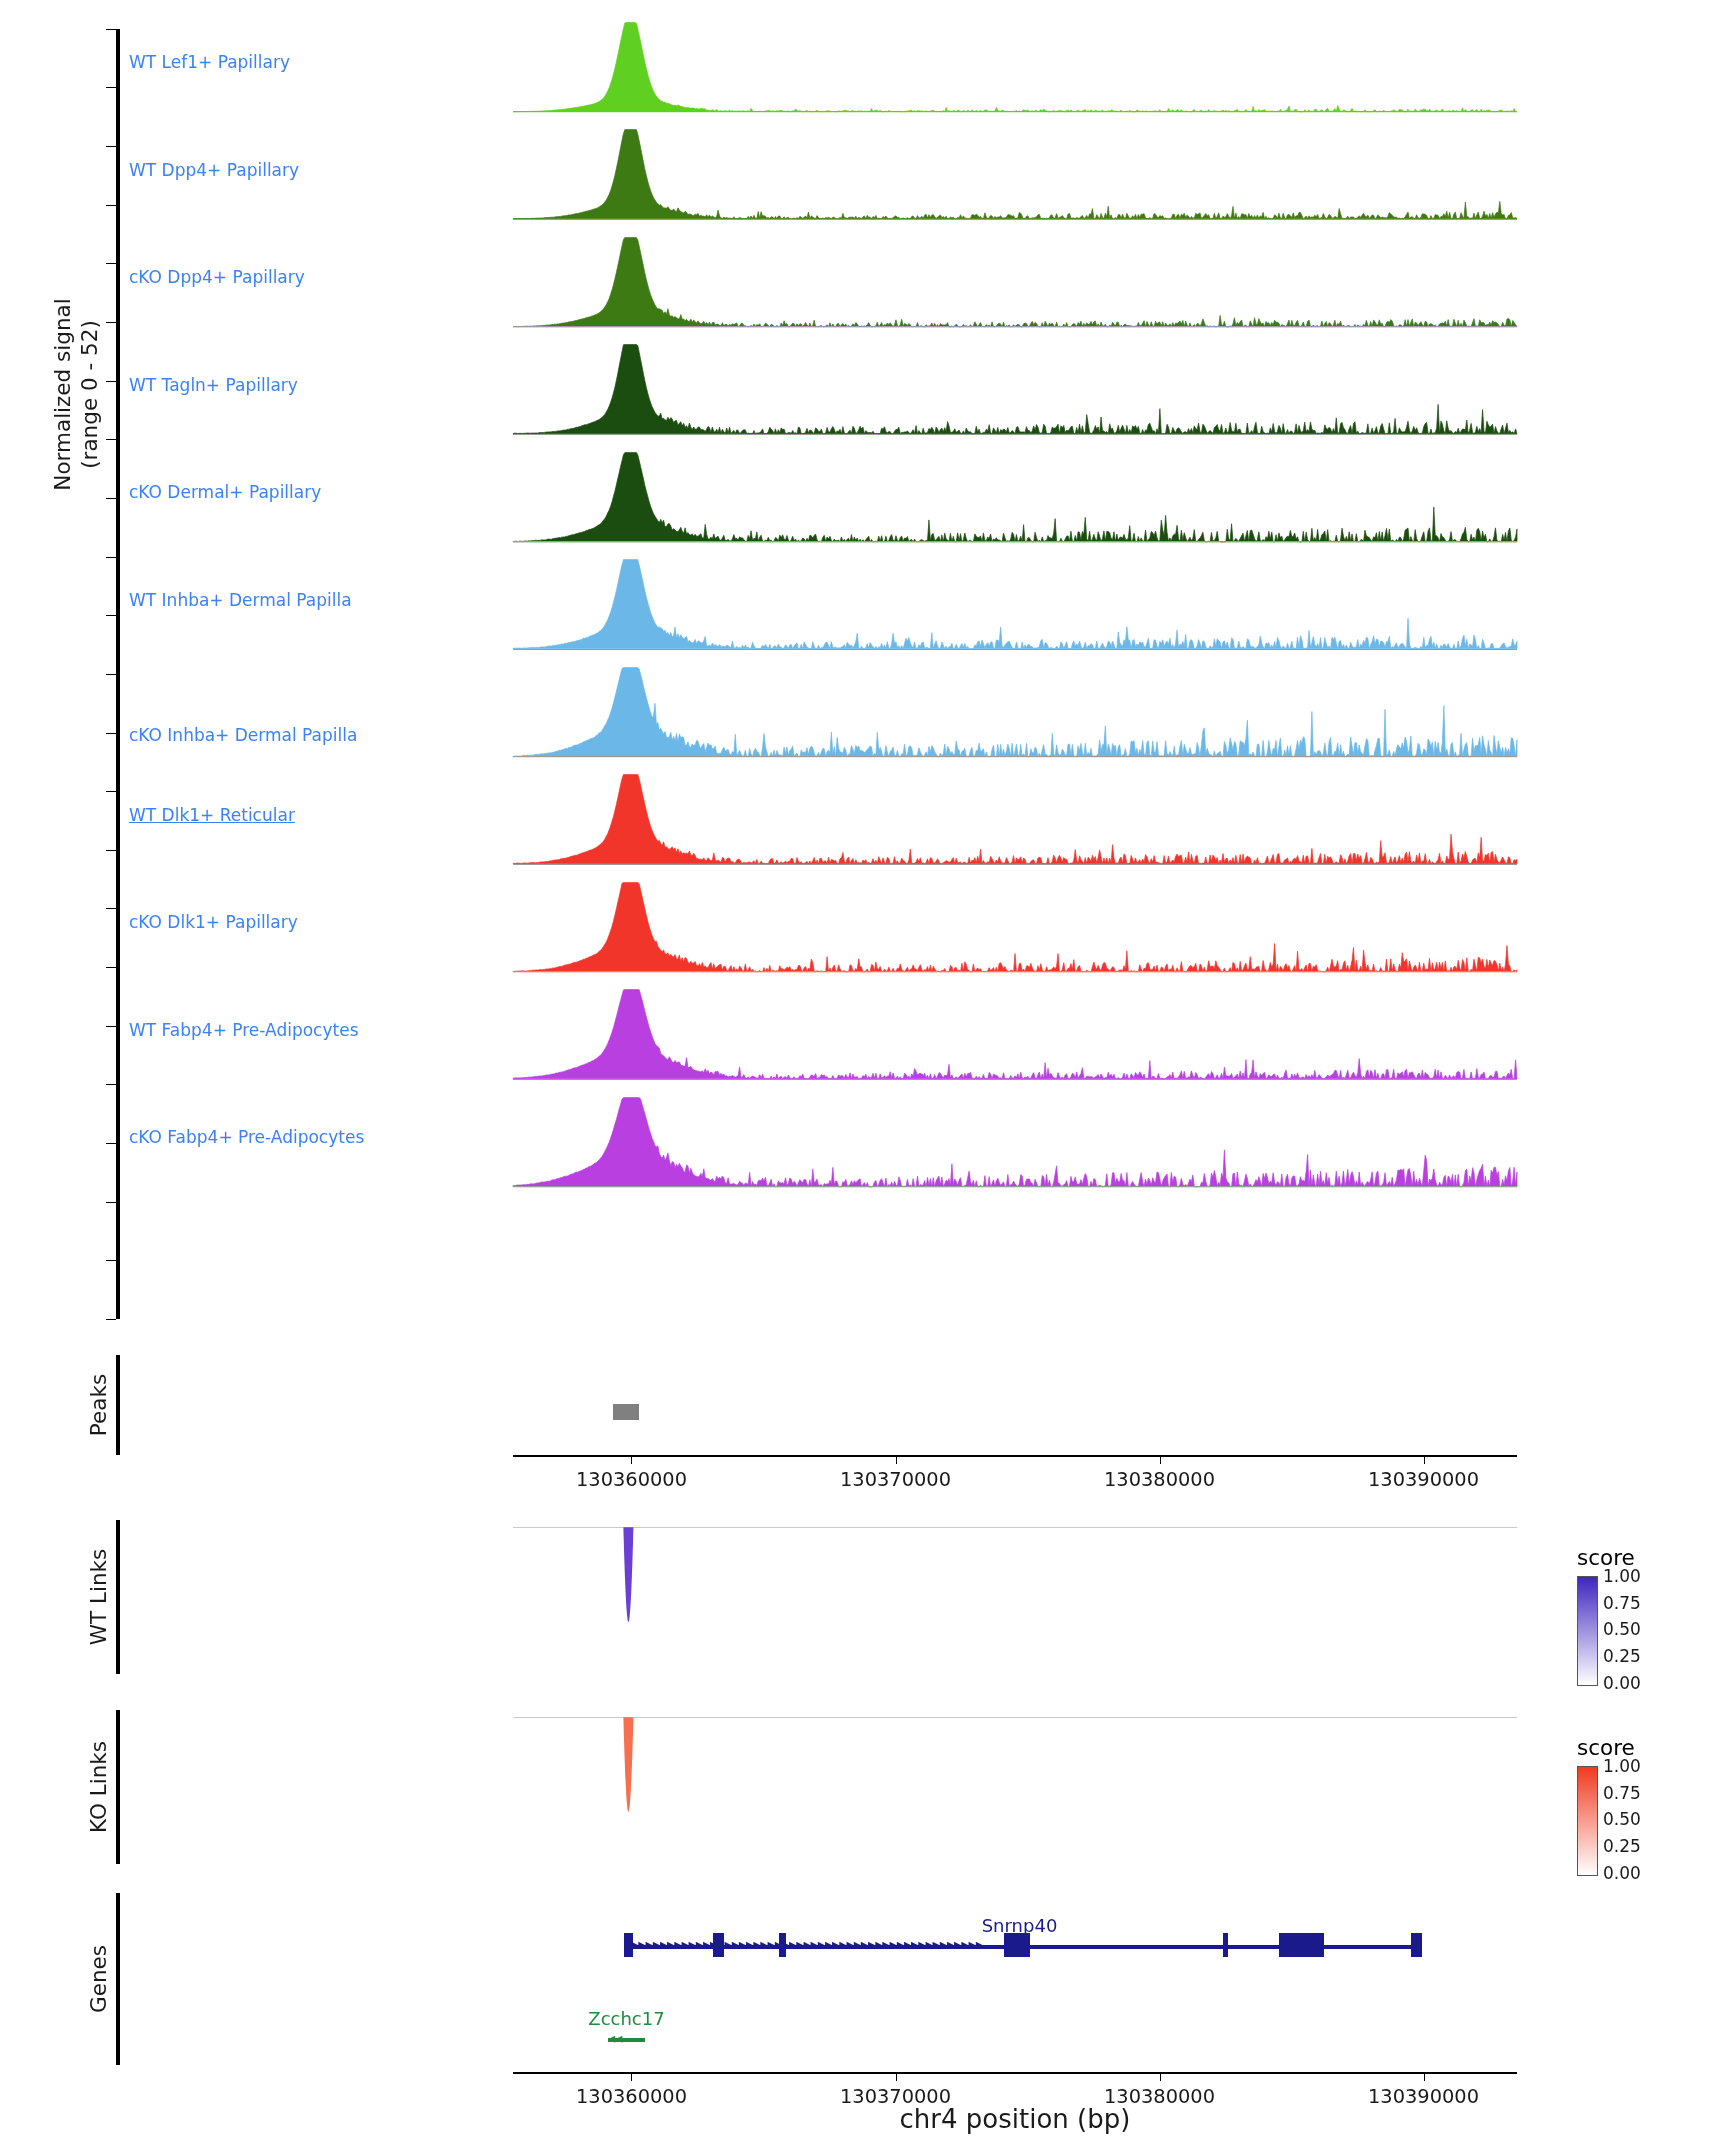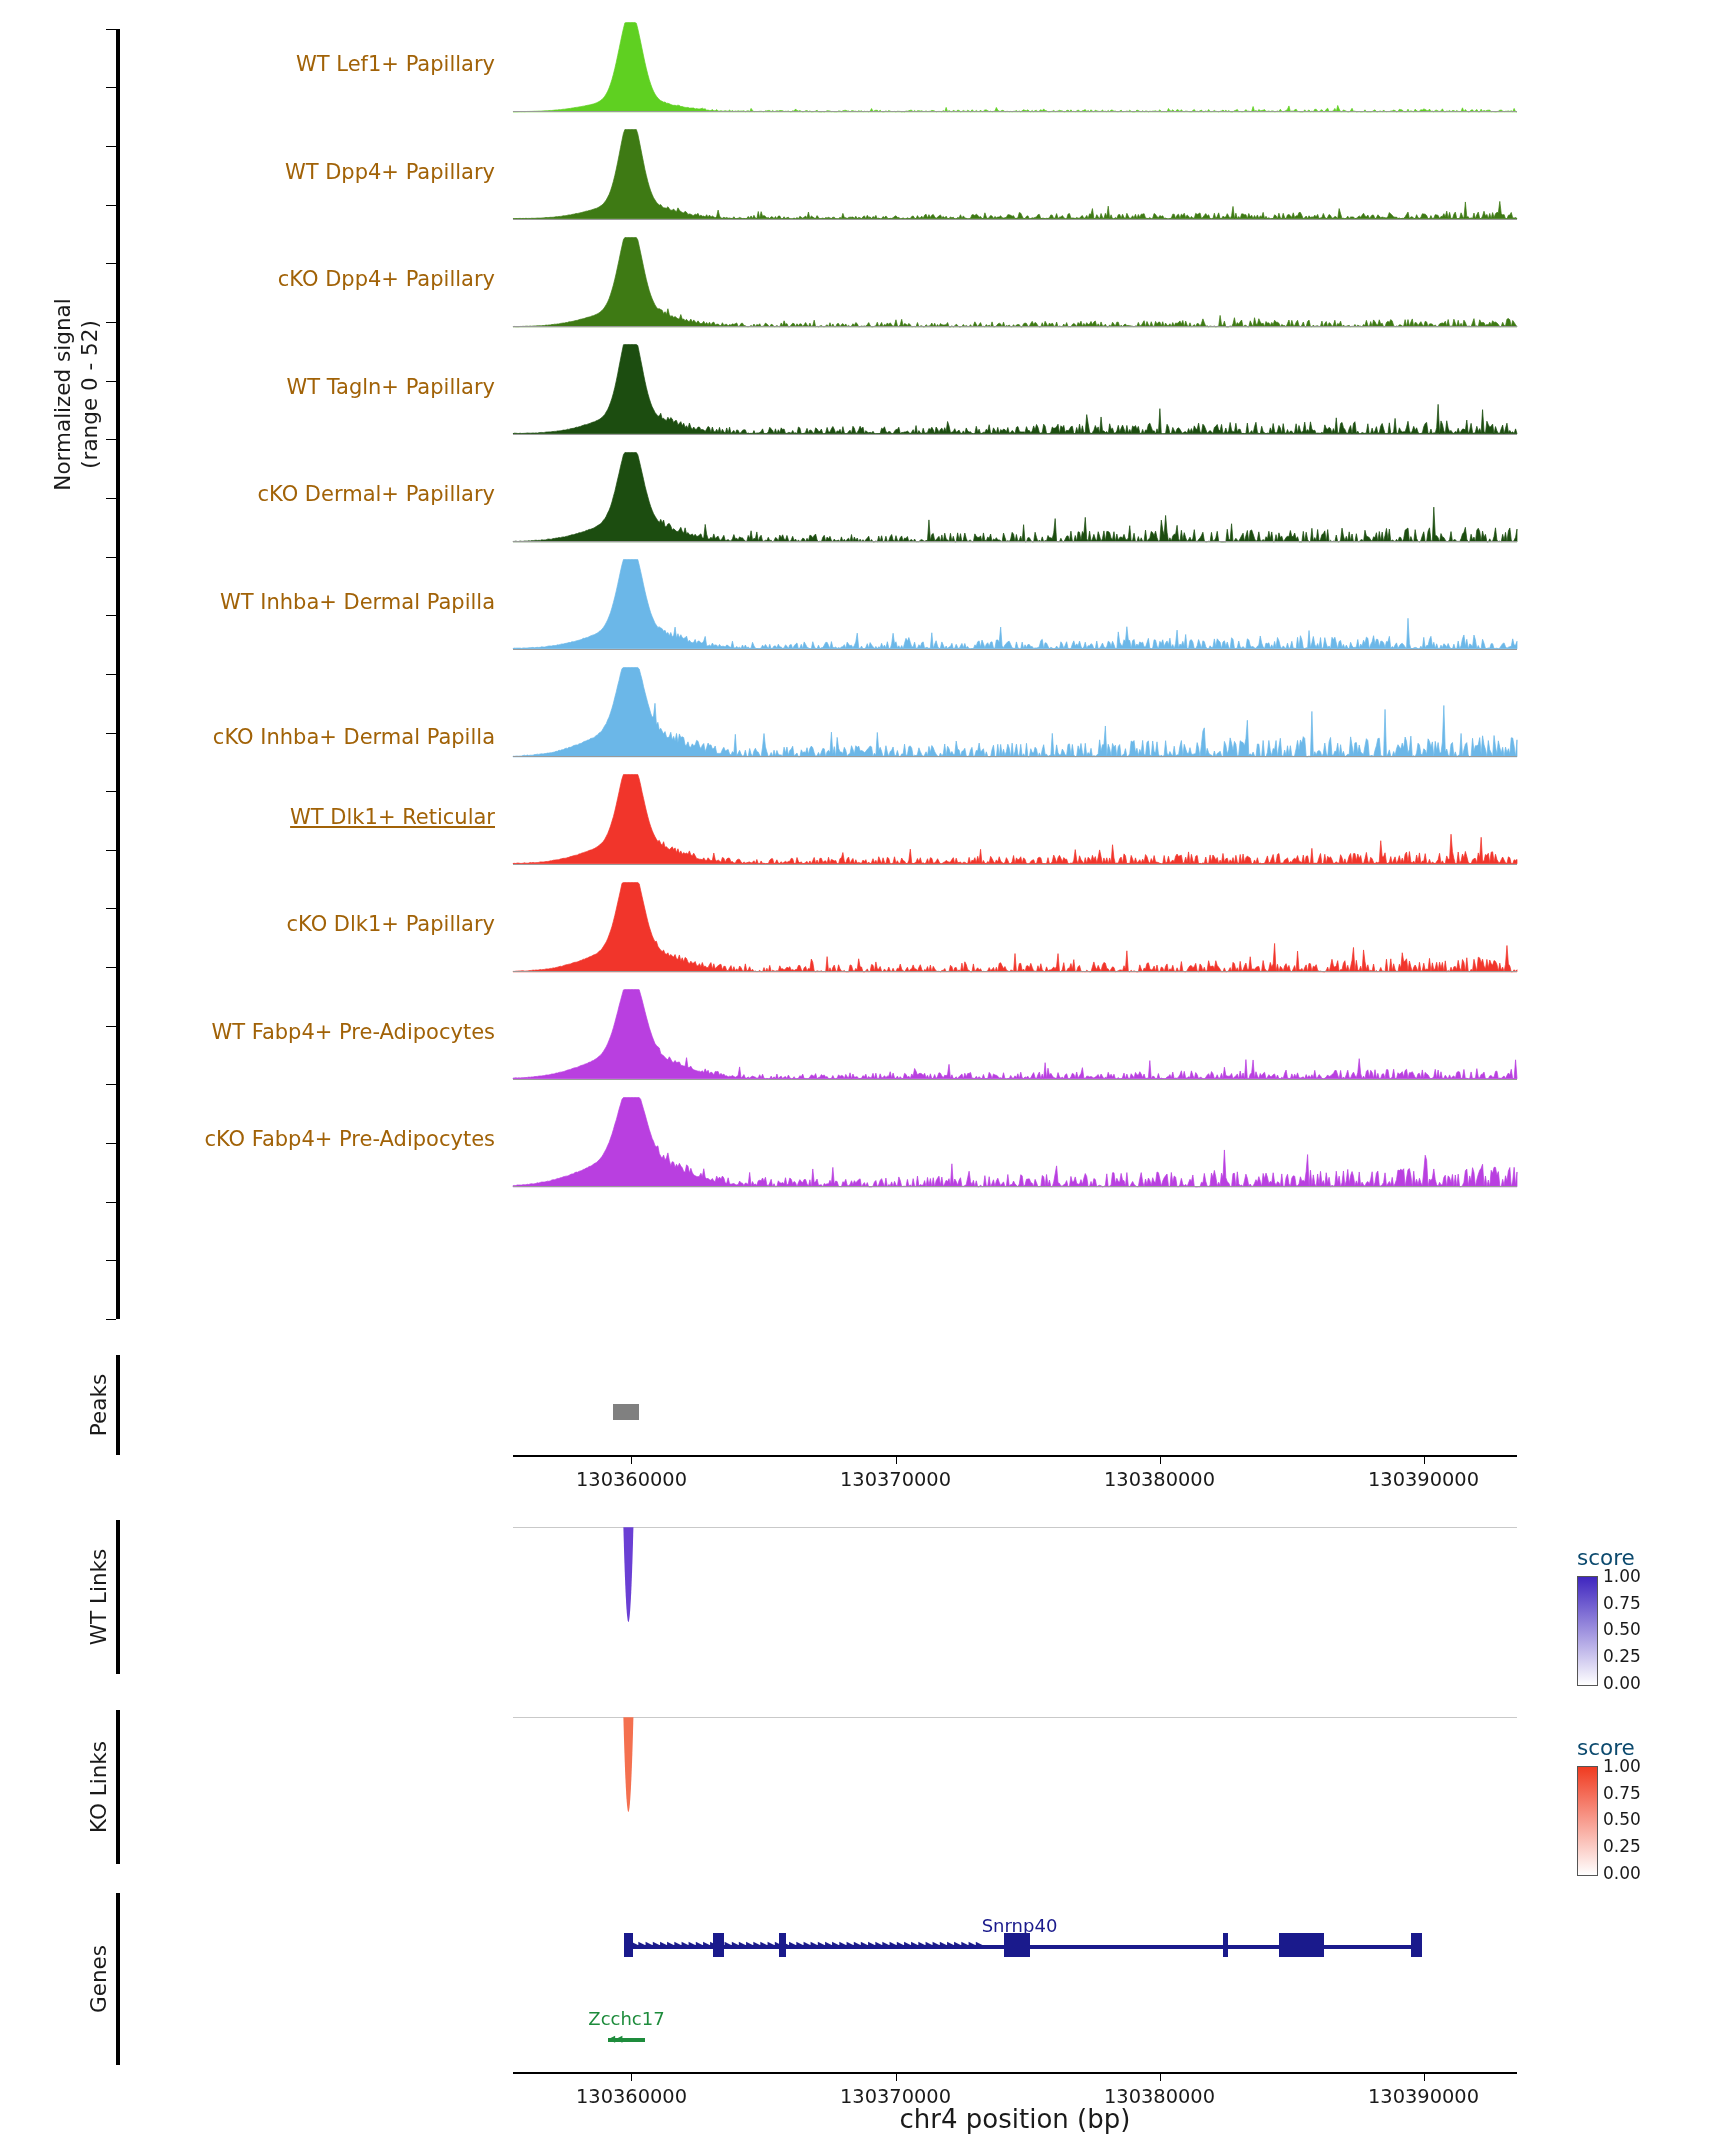--- a/index.html
+++ b/index.html
@@ -9,40 +9,40 @@
   
   .ylab{
     position:absolute;transform-origin:0 0;
     font-size:21.5px;color:#1a1a1a;white-space:nowrap;text-align:center;
   }
   .rot{transform:rotate(-90deg);}
 
   
   .tracks{position:absolute;left:0;top:0;}
   .track-label{
-    position:absolute;font-size:21px;color:#a16207;white-space:nowrap;
-    text-align:right;
+    position:absolute;font-size:17px;color:#3b82f6;white-space:nowrap;
+    text-align:left;
   }
   .baseline{position:absolute;height:0.7px;background:#9a9a9a;}
 
   
   .spine{position:absolute;background:#000;}
   .tick{position:absolute;background:#000;height:1.4px;width:10px;left:-10px;}
 
   
   .axisline{position:absolute;height:2.2px;background:#000;}
   .axistick{position:absolute;width:1.4px;height:7.2px;background:#000;}
   .axistxt{position:absolute;font-size:19.4px;color:#1a1a1a;text-align:center;white-space:nowrap;}
 
   
   .peakbar{position:absolute;background:#808080;}
   .graygrid{position:absolute;height:1.4px;background:#c9c9c9;}
 
   
-  .legend-title{position:absolute;font-size:21.5px;color:#0c4a6e;}
+  .legend-title{position:absolute;font-size:21.5px;color:#000000;}
   .legend-bar{position:absolute;width:18.6px;border:0.7px solid #555;}
   .legend-tick{position:absolute;font-size:17px;color:#1a1a1a;white-space:nowrap;}
 
   
   .gene-line{position:absolute;height:3.6px;}
   .gene-exon{position:absolute;}
   .gene-name{position:absolute;font-size:18px;white-space:nowrap;text-align:center;}
   .arrowrow{position:absolute;font-size:14.3px;letter-spacing:0;white-space:nowrap;overflow:hidden;}
   svg{display:block;overflow:visible;}
 </style>

